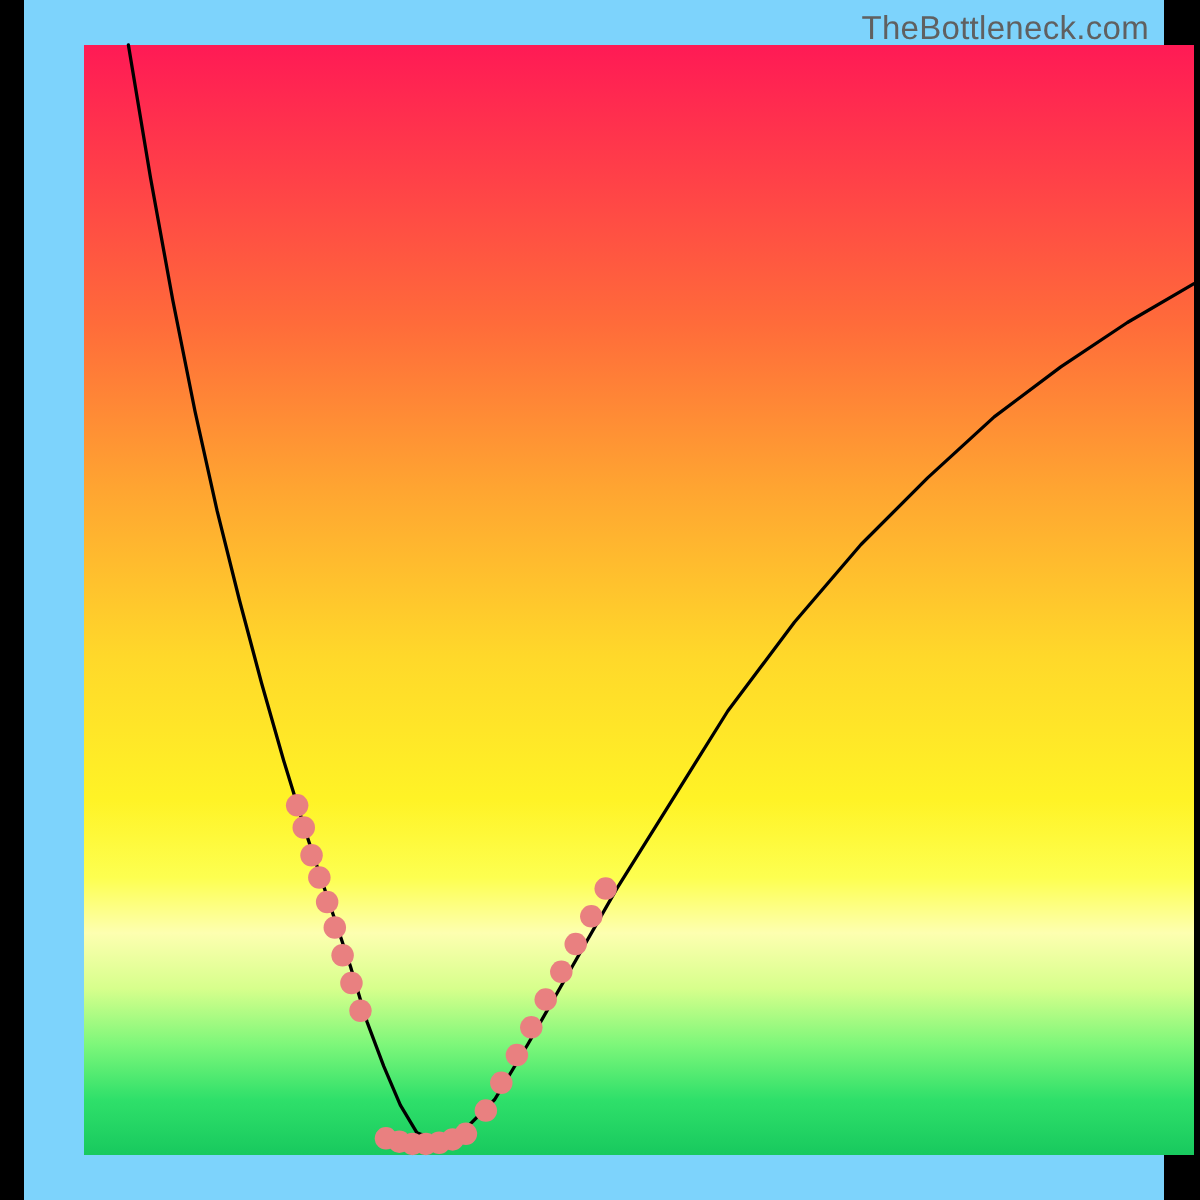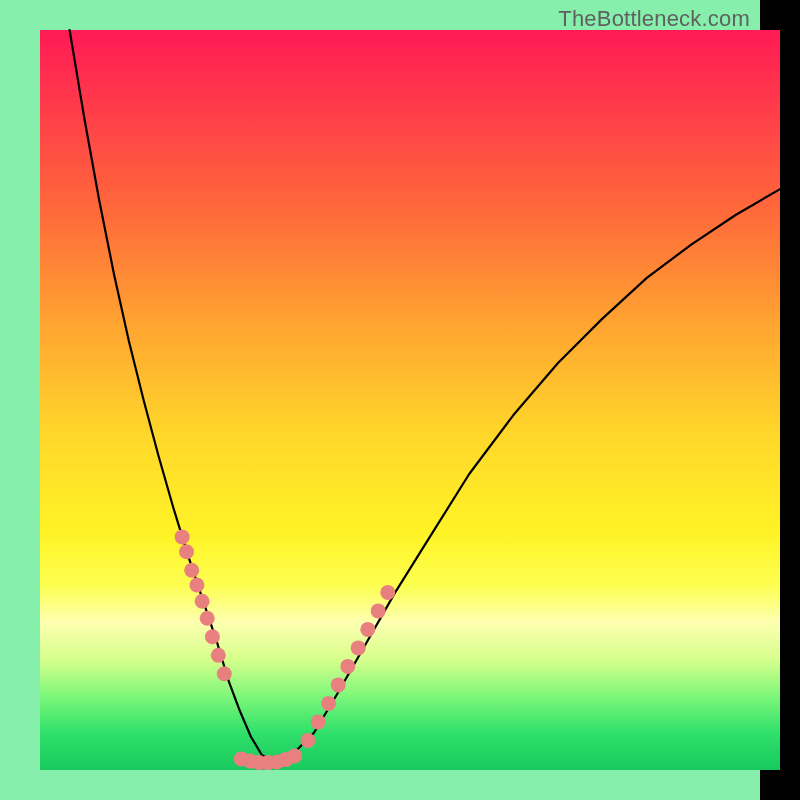--- a/index.html
+++ b/index.html
@@ -6,25 +6,25 @@
     margin: 0;
     padding: 0;
     width: 800px;
     height: 800px;
     background: #000;
     font-family: Arial, Helvetica, sans-serif;
     overflow: hidden;
   }
   .frame {
     position: absolute;
-    left: 0;
+    left: 16px;
     top: 0;
     width: 760px;
     height: 800px;
-    background: #86efac;
+    background: #7dd3fc;
   }
   .plot {
     position: absolute;
     left: 40px;
     top: 30px;
     width: 740px;
     height: 740px;
     
     background: linear-gradient(to bottom,
       #ff1a55 0%,

